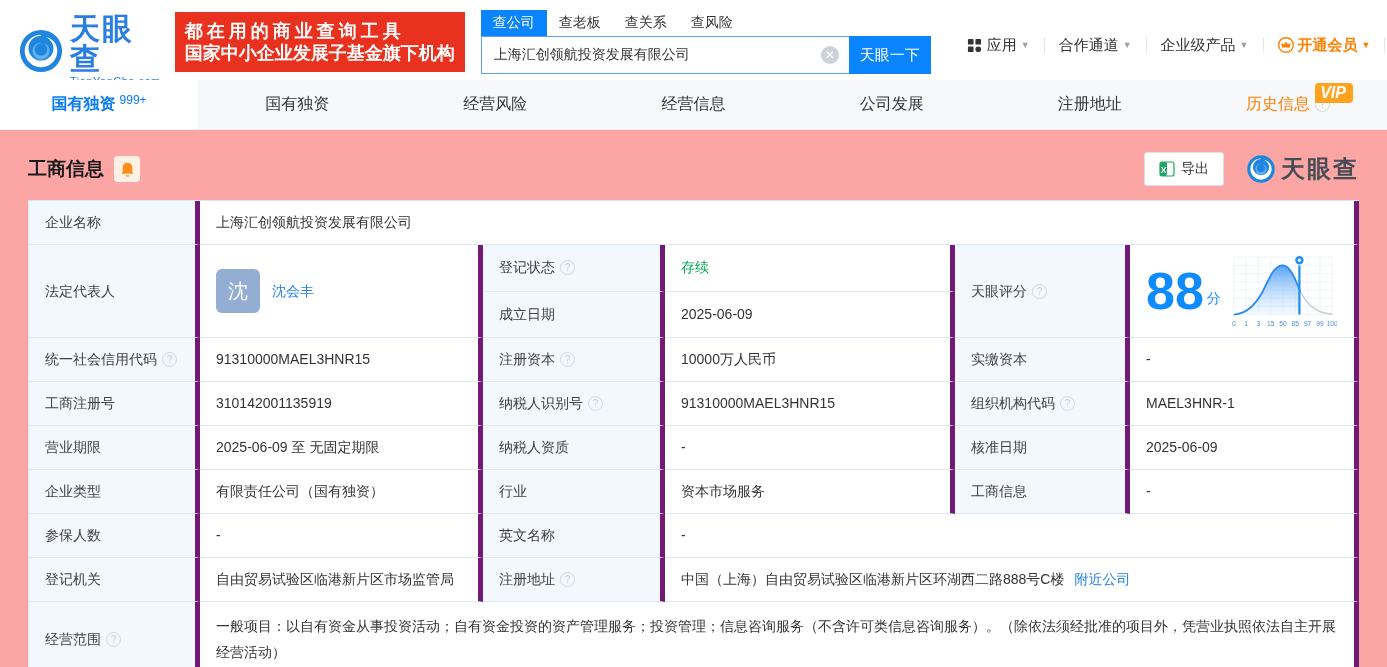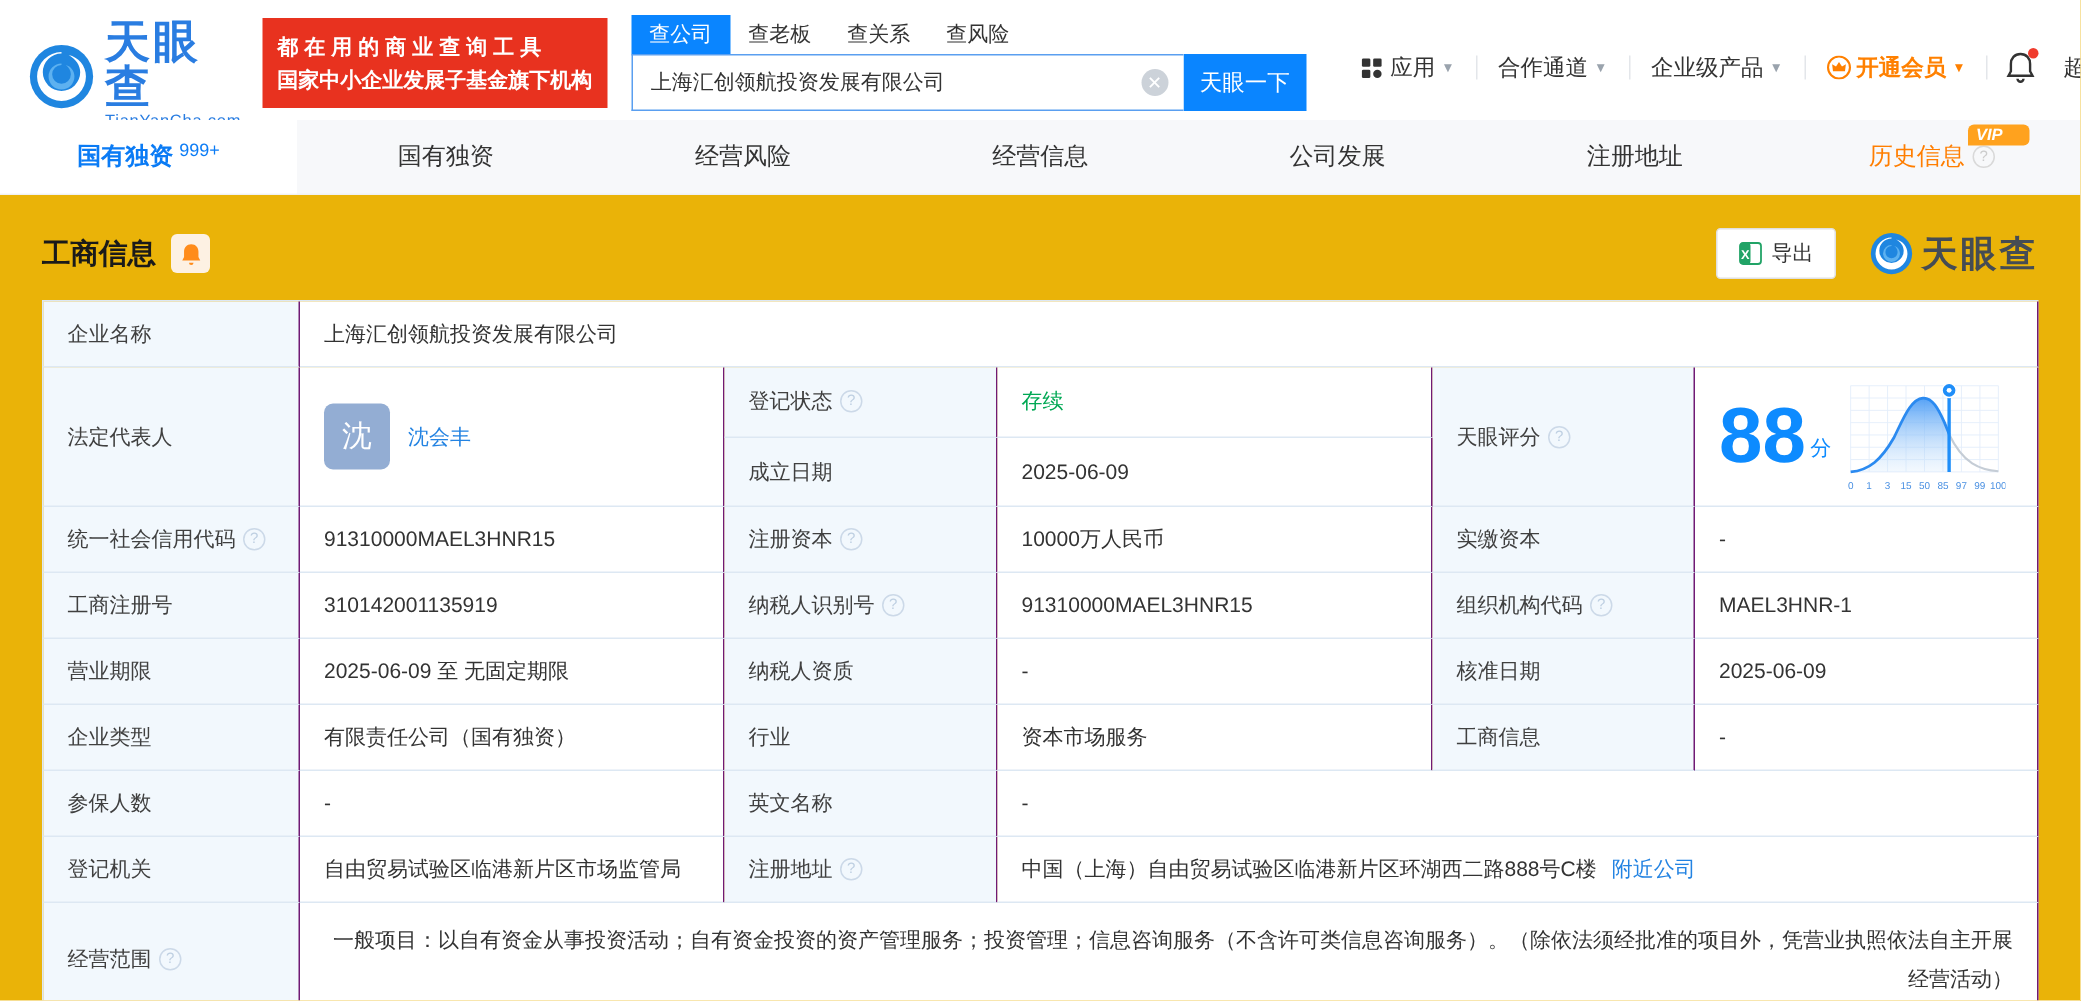--- a/index.html
+++ b/index.html
@@ -1,26 +1,26 @@
 <!DOCTYPE html>
 <html><head>
 <meta charset="utf-8">
 <style>
   * { margin:0; padding:0; box-sizing:border-box; }
   html,body { width:1387px; font-family:"Liberation Sans","DejaVu Sans",sans-serif; background:#fff; color:#333; }
-  .page { width:1387px; height:667px; overflow:hidden; position:relative; background:#eab308; }
+  .page { width:1387px; height:667px; overflow:hidden; position:relative; background:#fca5a5; }
 
   
   .topbar { display:flex; align-items:flex-start; padding:8px 14px 0 18px; height:80px; background:#fff; }
   .logo-block { display:flex; align-items:center; margin-top:6px; }
   .logo-swirl { width:46px; height:46px; flex:0 0 auto; }
   .logo-txt { margin-left:6px; }
   .logo-brand { font-size:30px; font-weight:700; color:#2a7de1; letter-spacing:2px; line-height:30px; }
   .logo-domain { font-size:11px; color:#2a7de1; letter-spacing:.5px; margin-top:1px; }
-  .slogan { background:#e8321f; color:#fff; margin-left:14px; margin-top:4px; padding:8px 10px; line-height:22px; font-size:14px; font-weight:700; white-space:nowrap; }
+  .slogan { background:#e8321f; color:#fff; margin-left:14px; margin-top:4px; padding:8px 10px; line-height:22px; font-size:18px; font-weight:700; white-space:nowrap; }
   .slogan .l1 { letter-spacing:4px; }
   .slogan div { display:block; }
 
   .search-block { margin-left:16px; margin-top:0; width:450px; flex:0 0 auto; }
   .search-tabs { display:flex; align-items:flex-end; height:28px; }
   .search-tab { font-size:14px; color:#333; padding:4px 12px; cursor:pointer; }
   .search-tab.active { background:#0a85ff; color:#fff; }
   .search-row { display:flex; height:38px; }
   .search-input-wrap { position:relative; flex:1; }
   .search-input { width:100%; height:38px; border:1px solid #5a9ff0; border-right:none; padding:0 34px 0 12px; font-size:14px; color:#333; outline:none; font-family:inherit; }
@@ -37,40 +37,40 @@
   .crown-ic { width:16px; height:16px; margin-right:4px; }
   .bell-wrap { position:relative; width:20px; height:22px; margin:0 8px; cursor:pointer; }
   .bell-dot { position:absolute; top:-2px; right:-2px; width:7px; height:7px; border-radius:50%; background:#f03b2d; }
 
   
   .tabstrip { display:flex; height:50px; background:#f7f8fa; border-bottom:1px solid #f0f1f3; }
   .tabstrip .tab { flex:1; display:flex; align-items:center; justify-content:center; font-size:16px; color:#333; cursor:pointer; position:relative; }
   .tabstrip .tab.active { background:#fff; color:#0a7bf5; font-weight:700; }
   .tab-badge { font-size:12px; color:#0a7bf5; margin-left:4px; position:relative; top:-5px; font-weight:400; }
   .tab.history { color:#ff7e00; }
-  .vip-flag { position:absolute; top:3px; right:34px; background:#ffa21e; color:#fff; font-size:11px; font-style:italic; font-weight:700; padding:1px 18px 1px 5px; border-radius:4px 4px 4px 0; }
+  .vip-flag { position:absolute; top:3px; right:34px; background:#ffa21e; color:#fff; font-size:16px; font-style:italic; font-weight:700; padding:1px 7px 1px 5px; border-radius:4px 4px 4px 0; }
   .q { display:inline-block; width:15px; height:15px; border:1px solid #ccd9e8; border-radius:50%; color:#bfd0e2; font-size:10px; line-height:14px; text-align:center; margin-left:5px; vertical-align:1px; cursor:pointer; flex:0 0 auto; }
   .q::after { content:"?"; }
   .q.gray { border-color:#d9d9d9; color:#ccc; }
 
   
   .sec-head { display:flex; align-items:center; padding:22px 28px 14px 28px; }
   .sec-title { font-size:19px; font-weight:700; color:#1a1a1a; }
   .sec-bell { width:26px; height:26px; background:#fdf1e3; border-radius:4px; margin-left:10px; display:flex; align-items:center; justify-content:center; cursor:pointer; }
   .sec-right { margin-left:auto; display:flex; align-items:center; }
   .export-btn { display:flex; align-items:center; border:1px solid #e0e0e0; border-radius:3px; background:#fff; padding:7px 14px; font-size:14px; color:#333; cursor:pointer; font-family:inherit; }
   .excel-ic { width:16px; height:16px; margin-right:6px; }
   .wm { display:flex; align-items:center; margin-left:22px; }
   .wm-swirl { width:30px; height:30px; }
   .wm-text { font-size:24px; font-weight:700; color:#454c54; letter-spacing:2px; margin-left:5px; }
 
   
   .tbl { margin:0 28px; border-top:1px solid #dde8f3; border-left:1px solid #dde8f3;
          display:grid; grid-template-columns:171px 283px 182px 290px 175px 1fr; grid-auto-rows:minmax(43px,auto); }
-  .cell { border-right:1px solid #701a75; border-bottom:1px solid #dde8f3; padding:11px 16px; font-size:14px; display:flex; align-items:center; line-height:21px;text-align:right; }
+  .cell { border-right:5px solid #701a75; border-bottom:1px solid #dde8f3; padding:11px 16px; font-size:14px; display:flex; align-items:center; line-height:21px; }
   .lbl { background:#f2f8fd; color:#404040; }
   .val { background:#fff; color:#333; }
   .s5 { grid-column:span 5; }
   .s3 { grid-column:span 3; }
   .r2 { grid-row:span 2; }
   .green { color:#00a854; }
   .link { color:#2383e2; cursor:pointer; }
   .avatar { width:44px; height:44px; border-radius:6px; background:#93add3; color:#fff; font-size:20px; display:flex; align-items:center; justify-content:center; margin-right:12px; cursor:pointer; flex:0 0 auto; }
   .score-cell { display:flex; align-items:center; padding:6px 10px 6px 16px; }
   .score-num { font-size:52px; font-weight:700; color:#0d8bff; line-height:1; }

